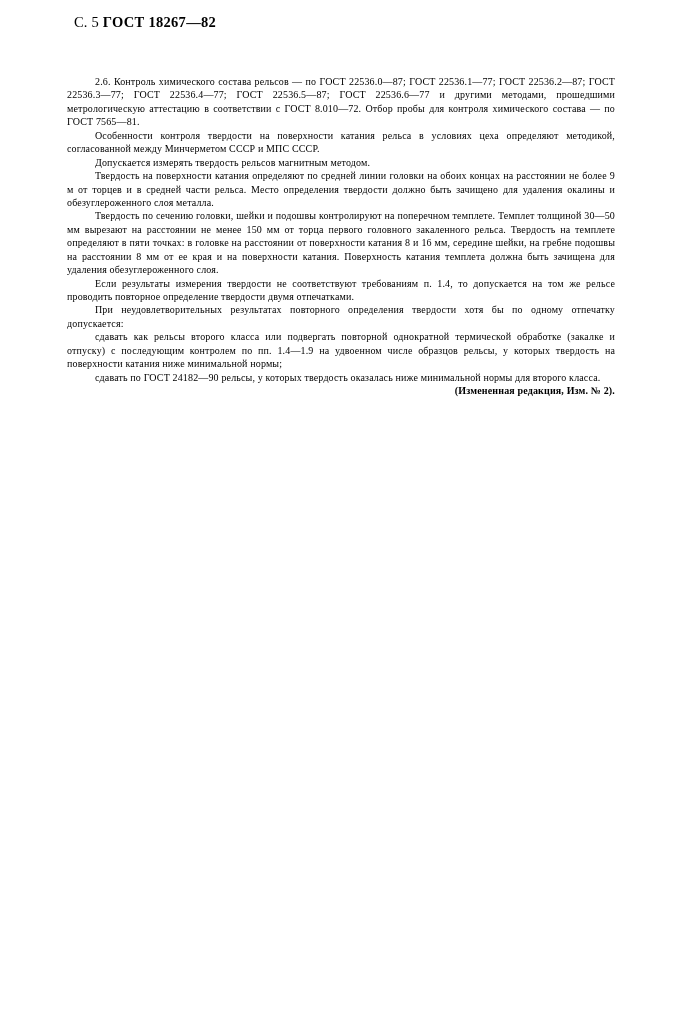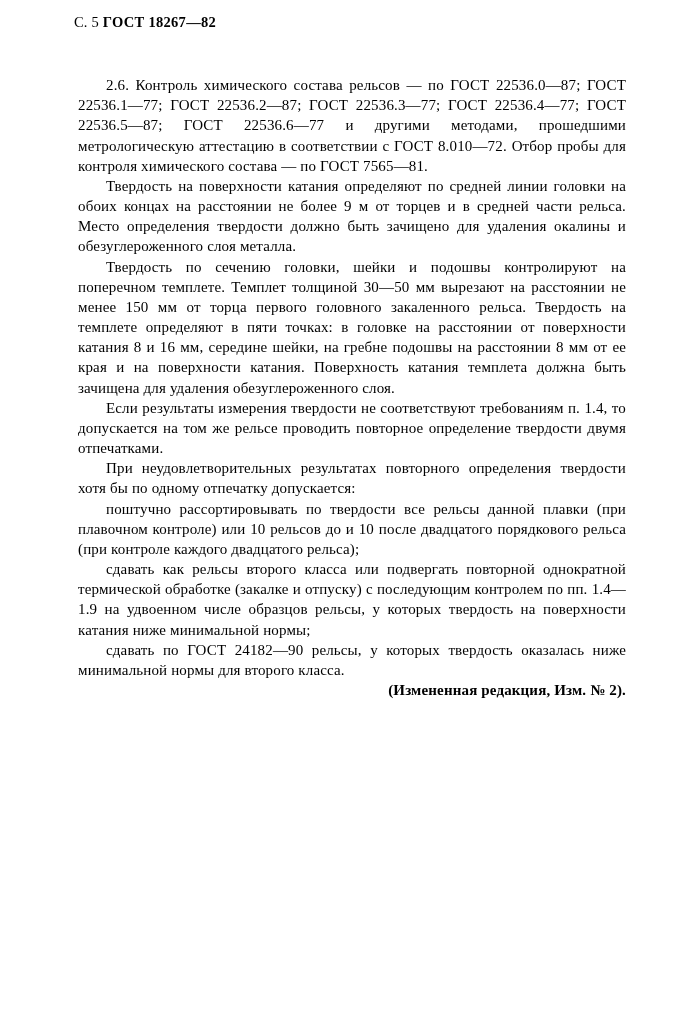--- a/index.html
+++ b/index.html
@@ -34,23 +34,23 @@
   .header .page-no {
     font-weight: normal;
   }
   .header .doc-id {
     font-weight: bold;
     letter-spacing: 0.3px;
   }
   .body-text {
     position: absolute;
     top: 75px;
-    left: 78px;
+    left: 67px;
     width: 548px;
-    font-size: 15px;
+    font-size: 10px;
     line-height: 1.345;
     text-align: justify;
     text-justify: inter-word;
     hyphens: manual;
   }
   .body-text p {
     margin: 0 0 0 0;
     text-indent: 28px;
     text-align: justify;
   }
@@ -69,23 +69,24 @@
 
 <div class="page">
 
   <div class="header">
     <span class="page-no">С. 5</span>
     <span class="doc-id">ГОСТ 18267—82</span>
   </div>
 
   <div class="body-text">
     <p class="spaced">2.6. Контроль химического состава рельсов — по ГОСТ 22536.0—87; ГОСТ 22536.1—77; ГОСТ 22536.2—87; ГОСТ 22536.3—77; ГОСТ 22536.4—77; ГОСТ 22536.5—87; ГОСТ 22536.6—77 и другими методами, прошедшими метрологическую аттестацию в соответствии с ГОСТ 8.010—72. Отбор пробы для контроля химического состава — по ГОСТ 7565—81.</p>
+    <p class="spaced">Особенности контроля твердости на поверхности катания рельса в условиях цеха определяют методикой, согласованной между Минчерметом СССР и МПС СССР.</p>
+    <p class="spaced">Допускается измерять твердость рельсов магнитным методом.</p>
     <p class="spaced">Твердость на поверхности катания определяют по средней линии головки на обоих концах на расстоянии не более 9 м от торцев и в средней части рельса. Место определения твердости должно быть зачищено для удаления окалины и обезуглероженного слоя металла.</p>
     <p class="spaced">Твердость по сечению головки, шейки и подошвы контролируют на поперечном темплете. Темплет толщиной 30—50 мм вырезают на расстоянии не менее 150 мм от торца первого головного закаленного рельса. Твердость на темплете определяют в пяти точках: в головке на расстоянии от поверхности катания 8 и 16 мм, середине шейки, на гребне подошвы на расстоянии 8 мм от ее края и на поверхности катания. Поверхность катания темплета должна быть зачищена для удаления обезуглероженного слоя.</p>
     <p class="spaced">Если результаты измерения твердости не соответствуют требованиям п. 1.4, то допускается на том же рельсе проводить повторное определение твердости двумя отпечатками.</p>
     <p class="spaced">При неудовлетворительных результатах повторного определения твердости хотя бы по одному отпечатку допускается:</p>
-    <p class="spaced">поштучно рассортировывать по твердости все рельсы данной плавки (при плавочном контроле) или 10 рельсов до и 10 после двадцатого порядкового рельса (при контроле каждого двадцатого рельса);</p>
     <p class="spaced">сдавать как рельсы второго класса или подвергать повторной однократной термической обработке (закалке и отпуску) с последующим контролем по пп. 1.4—1.9 на удвоенном числе образцов рельсы, у которых твердость на поверхности катания ниже минимальной нормы;</p>
     <p class="spaced">сдавать по ГОСТ 24182—90 рельсы, у которых твердость оказалась ниже минимальной нормы для второго класса.</p>
     <p class="bold spaced">(Измененная редакция, Изм. № 2).</p>
   </div>
 
 </div>
 
 </body></html>

